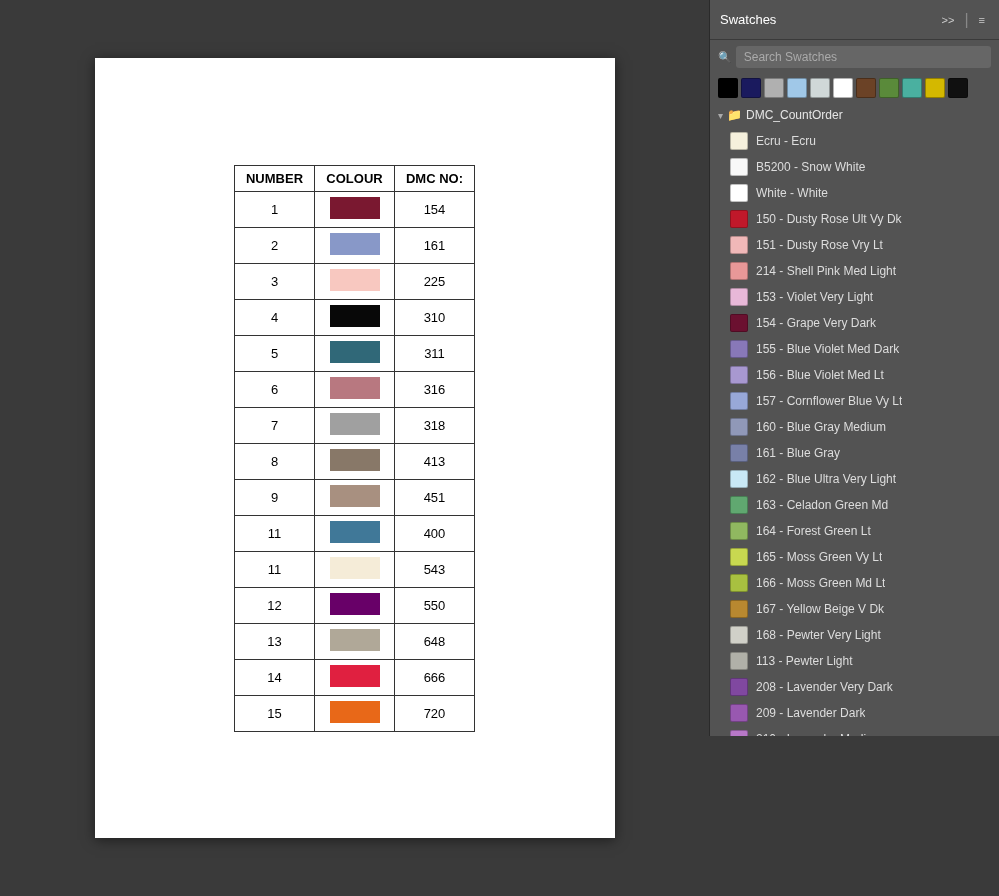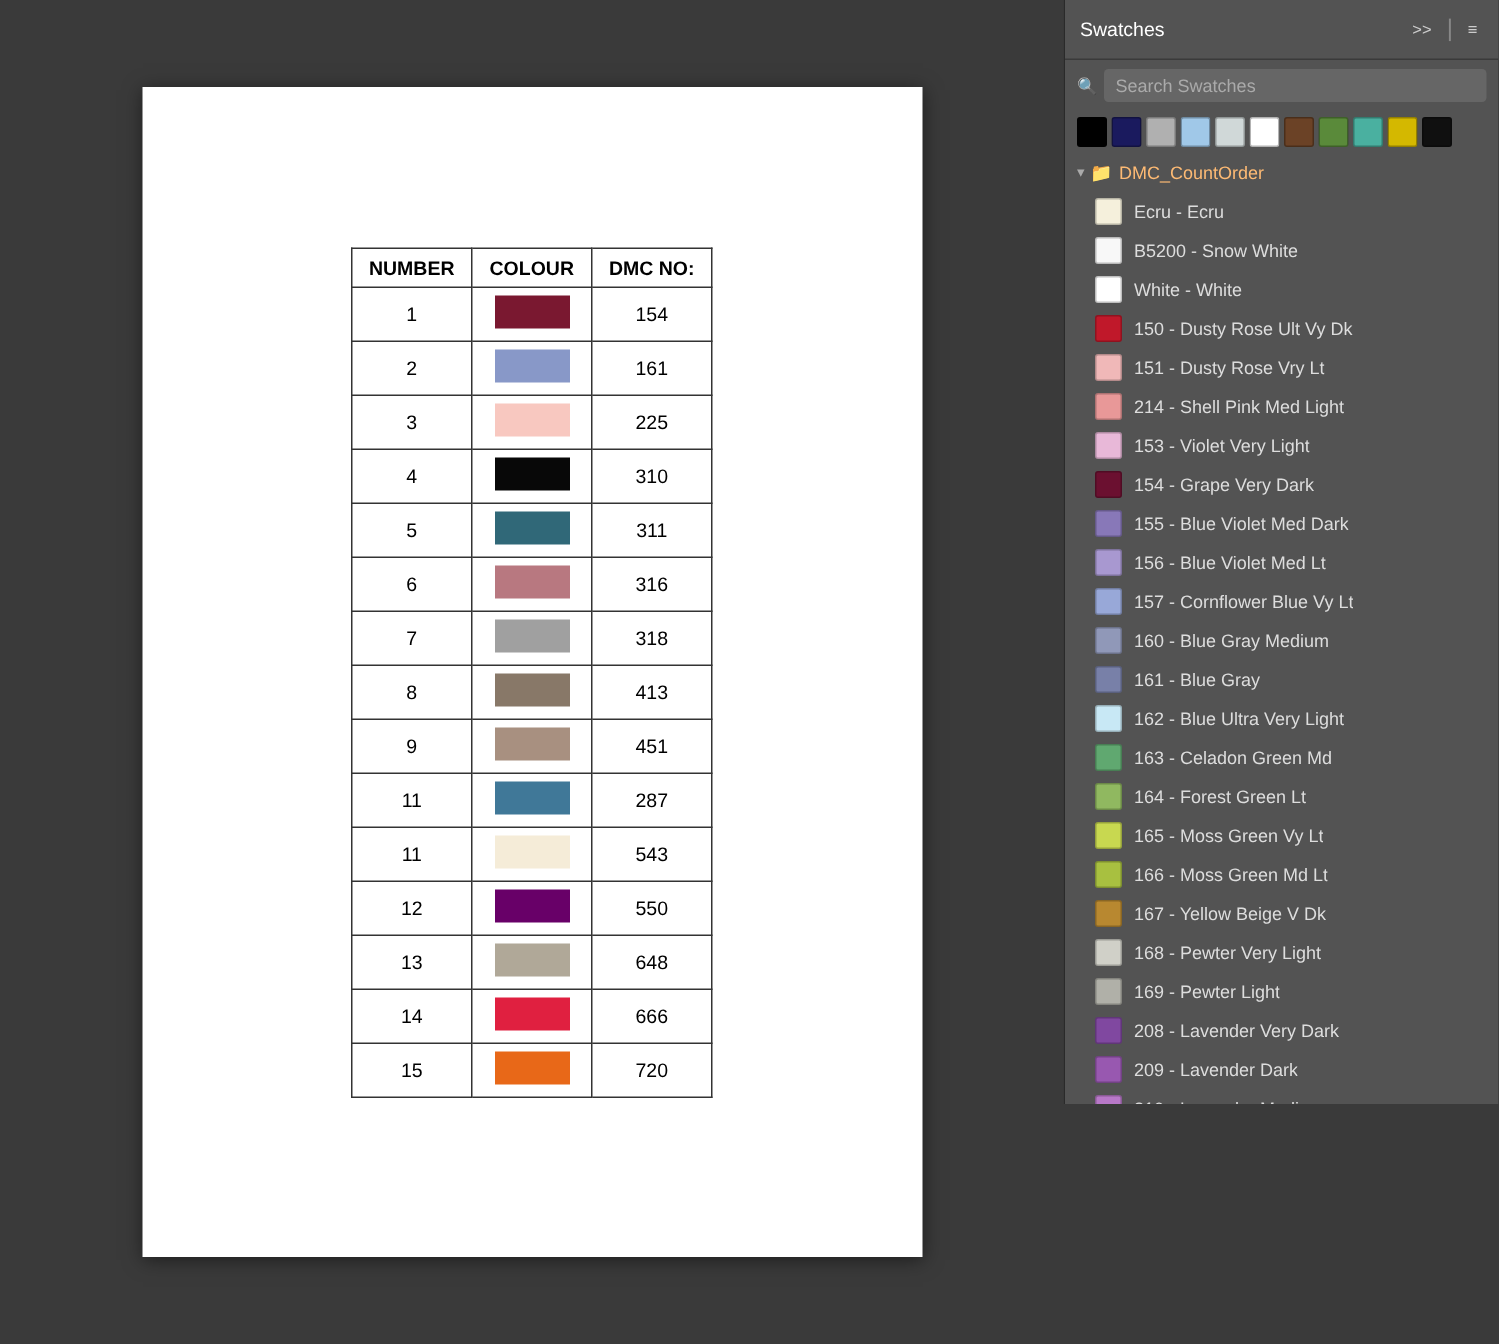--- a/index.html
+++ b/index.html
@@ -155,21 +155,21 @@
       color: #aaa;
       font-size: 10px;
     }
 
     .folder-icon {
       color: #ccc;
       font-size: 12px;
     }
 
     .folder-name {
-      color: #fdba74;
+      color: #e5e5e5;
       font-size: 12px;
       font-weight: 500;
     }
 
     .swatches-list {
       flex: 1;
       overflow-y: auto;
       padding: 2px 0;
     }
 
@@ -264,21 +264,21 @@
             <td>413</td>
           </tr>
           <tr>
             <td>9</td>
             <td><span class="color-swatch" style="background: rgb(168, 144, 128);"></span></td>
             <td>451</td>
           </tr>
           <tr>
             <td>11</td>
             <td><span class="color-swatch" style="background: rgb(64, 120, 152);"></span></td>
-            <td>287</td>
+            <td>400</td>
           </tr>
           <tr>
             <td>11</td>
             <td><span class="color-swatch" style="background: rgb(245, 236, 216);"></span></td>
             <td>543</td>
           </tr>
           <tr>
             <td>12</td>
             <td><span class="color-swatch" style="background: rgb(104, 0, 104);"></span></td>
             <td>550</td>
@@ -415,21 +415,21 @@
       <div class="swatch-item">
         <div class="swatch-color-box" style="background: rgb(184, 136, 48);"></div>
         <span class="swatch-label">167 - Yellow Beige V Dk</span>
       </div>
       <div class="swatch-item">
         <div class="swatch-color-box" style="background: rgb(208, 208, 200);"></div>
         <span class="swatch-label">168 - Pewter Very Light</span>
       </div>
       <div class="swatch-item">
         <div class="swatch-color-box" style="background: rgb(176, 176, 168);"></div>
-        <span class="swatch-label">169 - Pewter Light</span>
+        <span class="swatch-label">113 - Pewter Light</span>
       </div>
       <div class="swatch-item">
         <div class="swatch-color-box" style="background: rgb(128, 72, 160);"></div>
         <span class="swatch-label">208 - Lavender Very Dark</span>
       </div>
       <div class="swatch-item">
         <div class="swatch-color-box" style="background: rgb(152, 88, 176);"></div>
         <span class="swatch-label">209 - Lavender Dark</span>
       </div>
       <div class="swatch-item">

